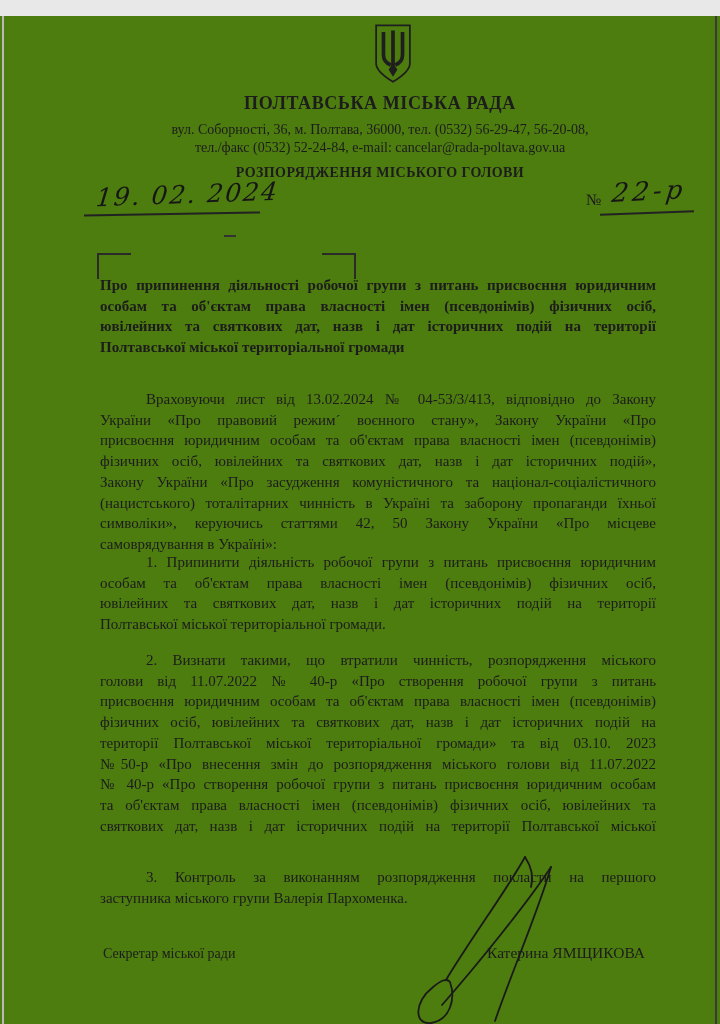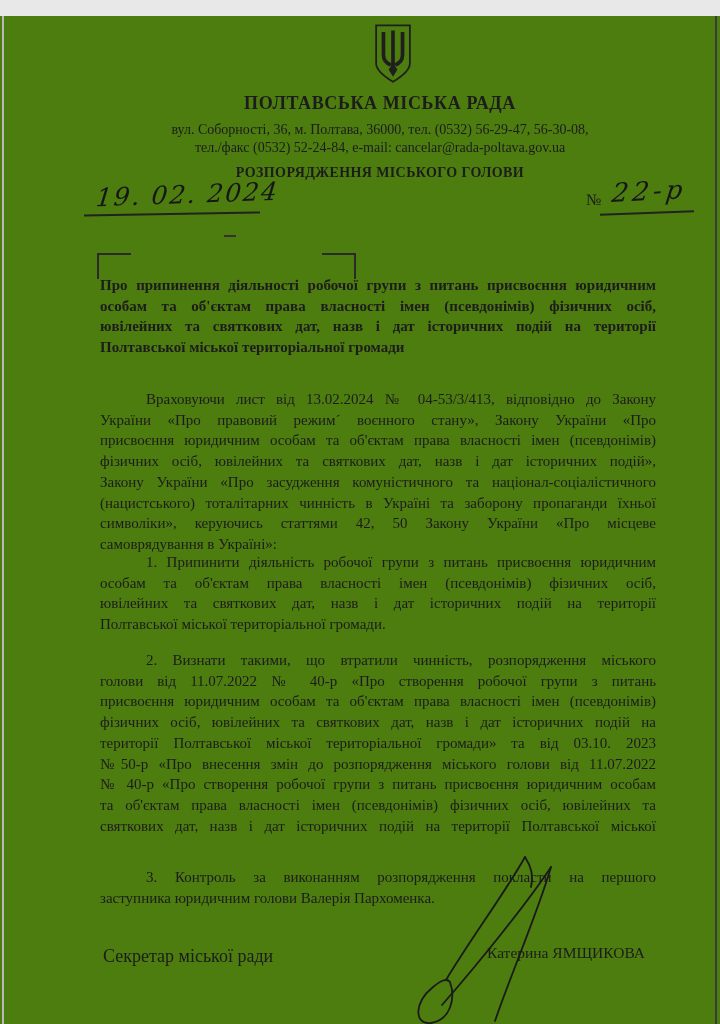--- a/index.html
+++ b/index.html
@@ -44,21 +44,21 @@
   .line { text-align:justify; text-align-last:justify; white-space:normal; }
   .line.last { text-align-last:left; }
   .para.indent .line.first { text-indent:46px; }
 
   .pos-subject  { top:259px; }
   .pos-preamble { top:373px; }
   .pos-item1    { top:536px; }
   .pos-item2    { top:634px; }
   .pos-item3    { top:851px; }
 
-  .sig-position { position:absolute; left:103px; top:930px; font-size:18px; }
+  .sig-position { position:absolute; left:103px; top:930px; font-size:14px; }
   .sig-name     { position:absolute; left:487px; top:928px; font-size:15.5px; }
   .signature-svg { position:absolute; left:398px; top:838px; width:185px; height:172px; }
 </style>
 </head>
 <body>
 
 <div class="page">
 
   <div class="edge-left"></div>
   <div class="edge-right"></div>
@@ -67,21 +67,21 @@
     <path d="M7,3 H53 V55 Q53 66 30 80 Q7 66 7 55 Z" fill="none" stroke="#1e1e1e" stroke-width="2.4"></path>
     <path d="M30,10 V60" stroke="#1e1e1e" stroke-width="5" fill="none"></path>
     <path d="M17,12 V43 Q17 53 27 57" stroke="#1e1e1e" stroke-width="5" fill="none"></path>
     <path d="M43,12 V43 Q43 53 33 57" stroke="#1e1e1e" stroke-width="5" fill="none"></path>
     <path d="M30,55 L24,63 L30,73 L36,63 Z" fill="#1e1e1e"></path>
   </svg>
 
   <div class="header-block">
     <div class="org-name">ПОЛТАВСЬКА МІСЬКА РАДА</div>
     <div class="address">
-      <div>вул. Соборності, 36, м. Полтава, 36000, тел. (0532) 56-29-47, 56-30-08,</div>
+      <div>вул. Соборності, 36, м. Полтава, 36000, тел. (0532) 56-29-47, 56-20-08,</div>
       <div>тел./факс (0532) 52-24-84, e-mail: cancelar@rada-poltava.gov.ua</div>
     </div>
     <div class="doc-type">РОЗПОРЯДЖЕННЯ МІСЬКОГО ГОЛОВИ</div>
   </div>
 
   <div class="date-hw handwriting">19. 02. 2024</div>
   <div class="date-underline"></div>
   <div class="num-label">№</div>
   <div class="num-hw handwriting">22-р</div>
   <div class="num-underline"></div>
@@ -127,21 +127,21 @@
       <div class="line">території Полтавської міської територіальної громади» та від 03.10. 2023</div>
       <div class="line">№50-р «Про внесення змін до розпорядження міського голови від 11.07.2022</div>
       <div class="line">№ 40-р «Про створення робочої групи з питань присвоєння юридичним особам</div>
       <div class="line">та об'єктам права власності імен (псевдонімів) фізичних осіб, ювілейних та</div>
       <div class="line">святкових дат, назв і дат історичних подій на території Полтавської міської</div>
     </div>
 
   <div class="para indent pos-item3">
 
   <div class="line first">3. Контроль за виконанням розпорядження покласти на першого</div>
-      <div class="line last">заступника юридичним голови Валерія Пархоменка.</div>
+      <div class="line last">заступника міського групи Валерія Пархоменка.</div>
     </div>
 
   <div class="sig-position">Секретар міської ради</div>
   <div class="sig-name">Катерина ЯМЩИКОВА</div>
 
   <svg class="signature-svg" viewBox="0 0 185 172">
     <g fill="none" stroke="#1a1a1a" stroke-width="1.8" stroke-linecap="round">
       <path d="M127,3 C110,34 72,86 48,126"></path>
       <path d="M52,128 C58,145 52,166 33,169 C15,171 17,147 34,134 C43,126 49,124 52,128 Z"></path>
       <path d="M44,151 C80,110 130,48 153,13"></path>

